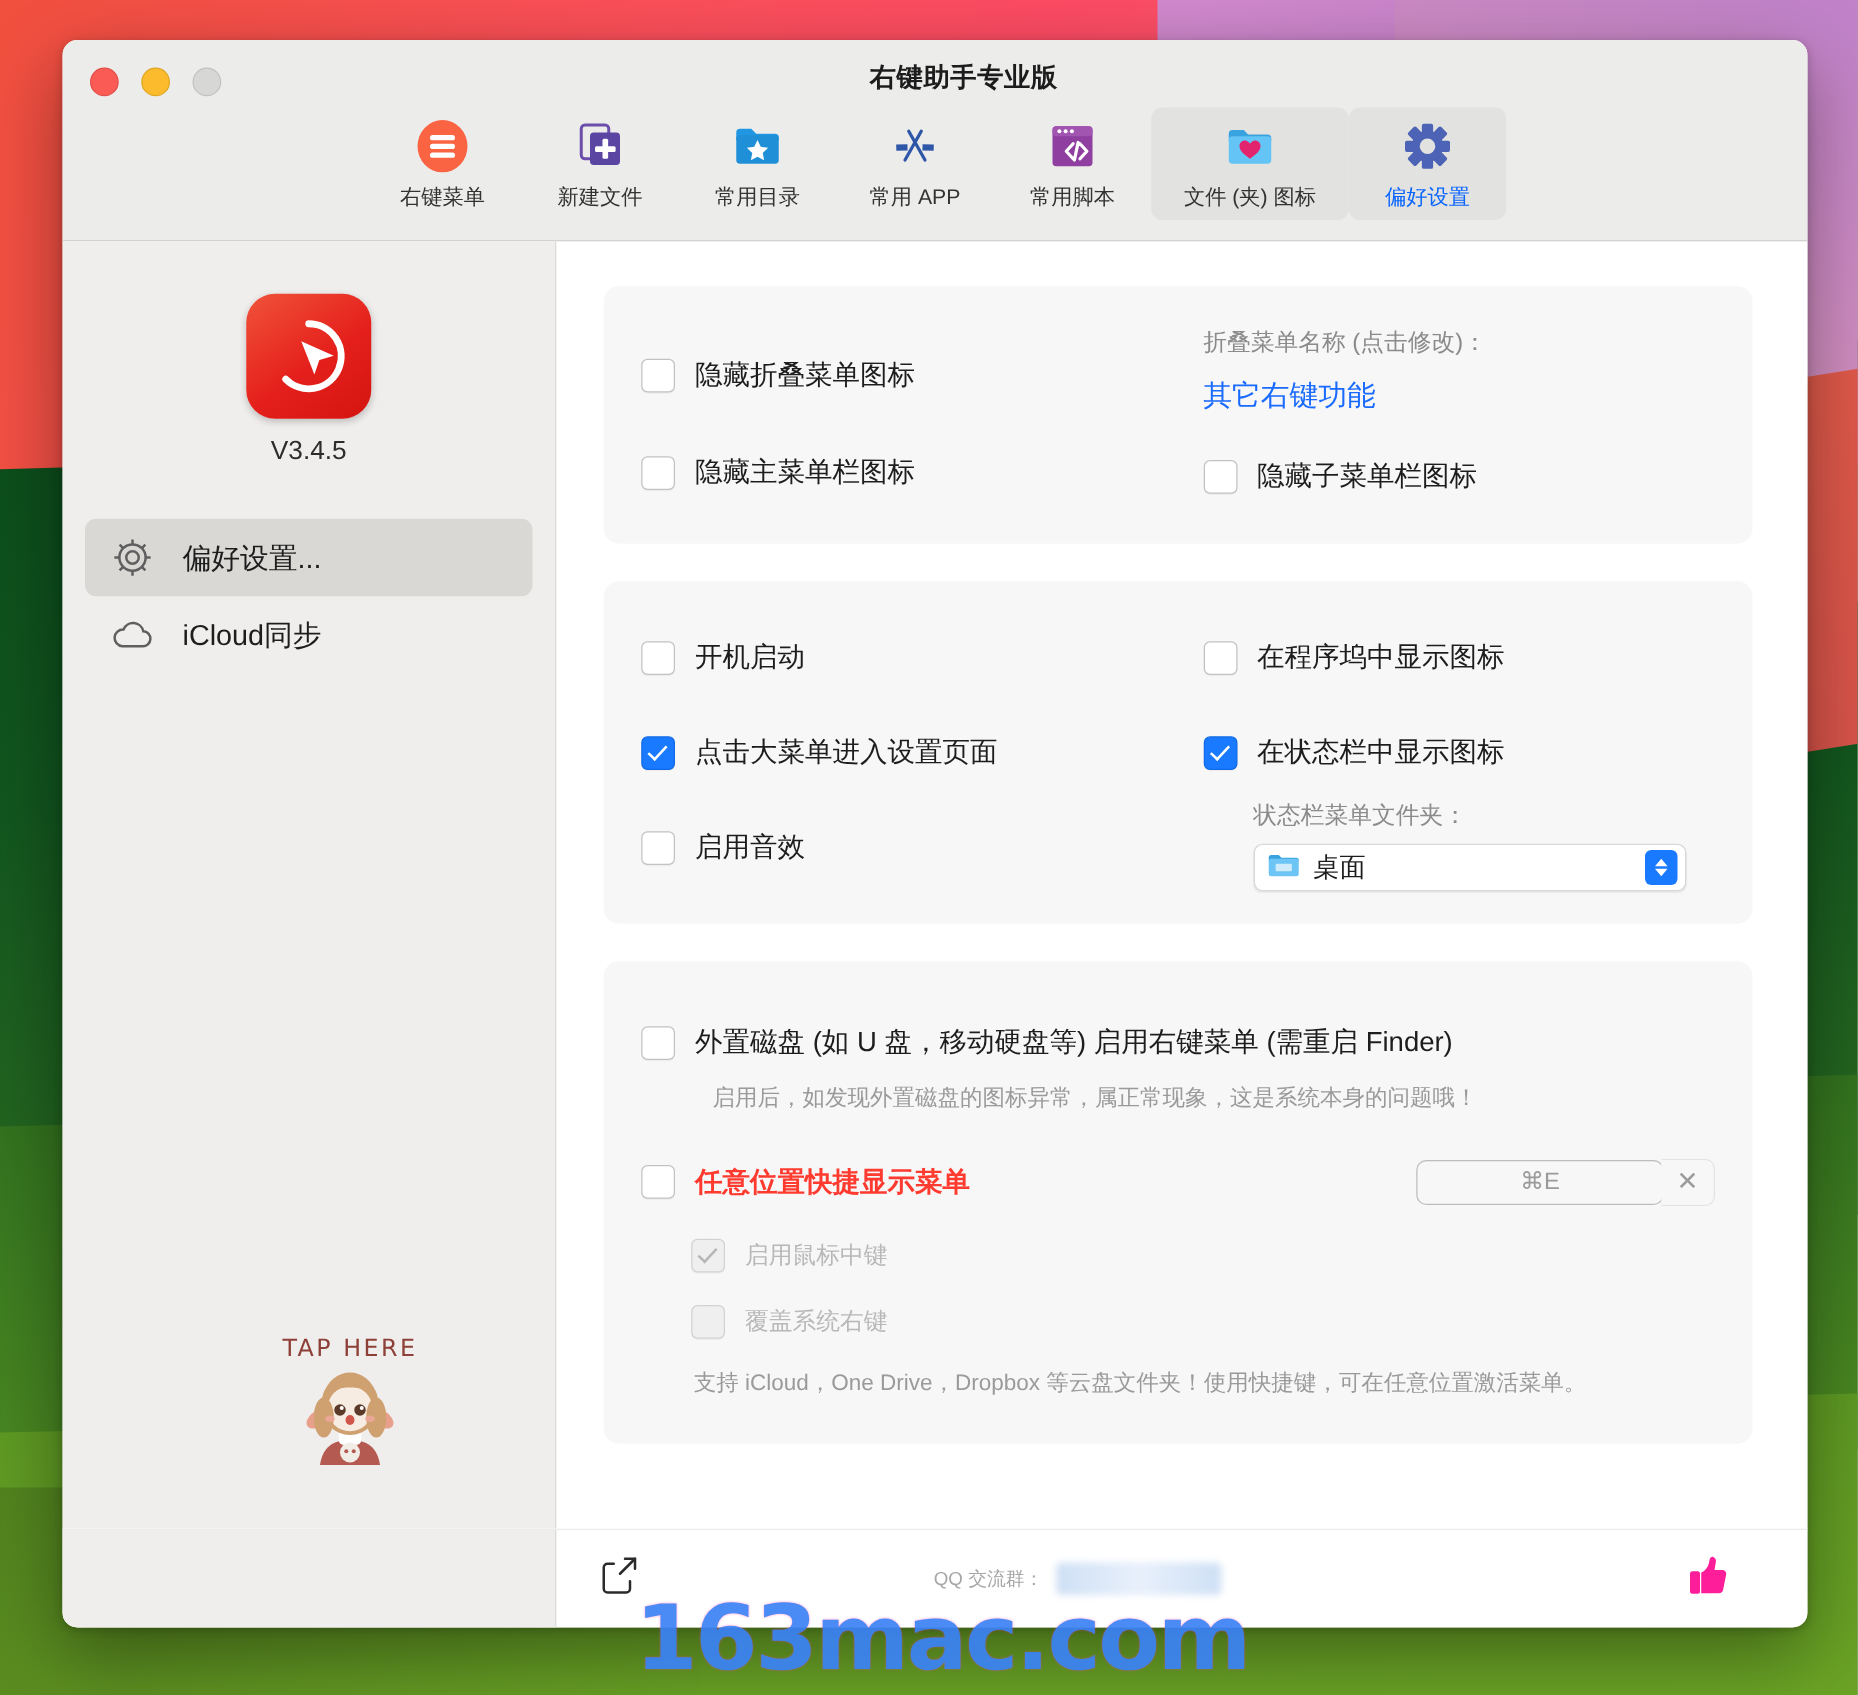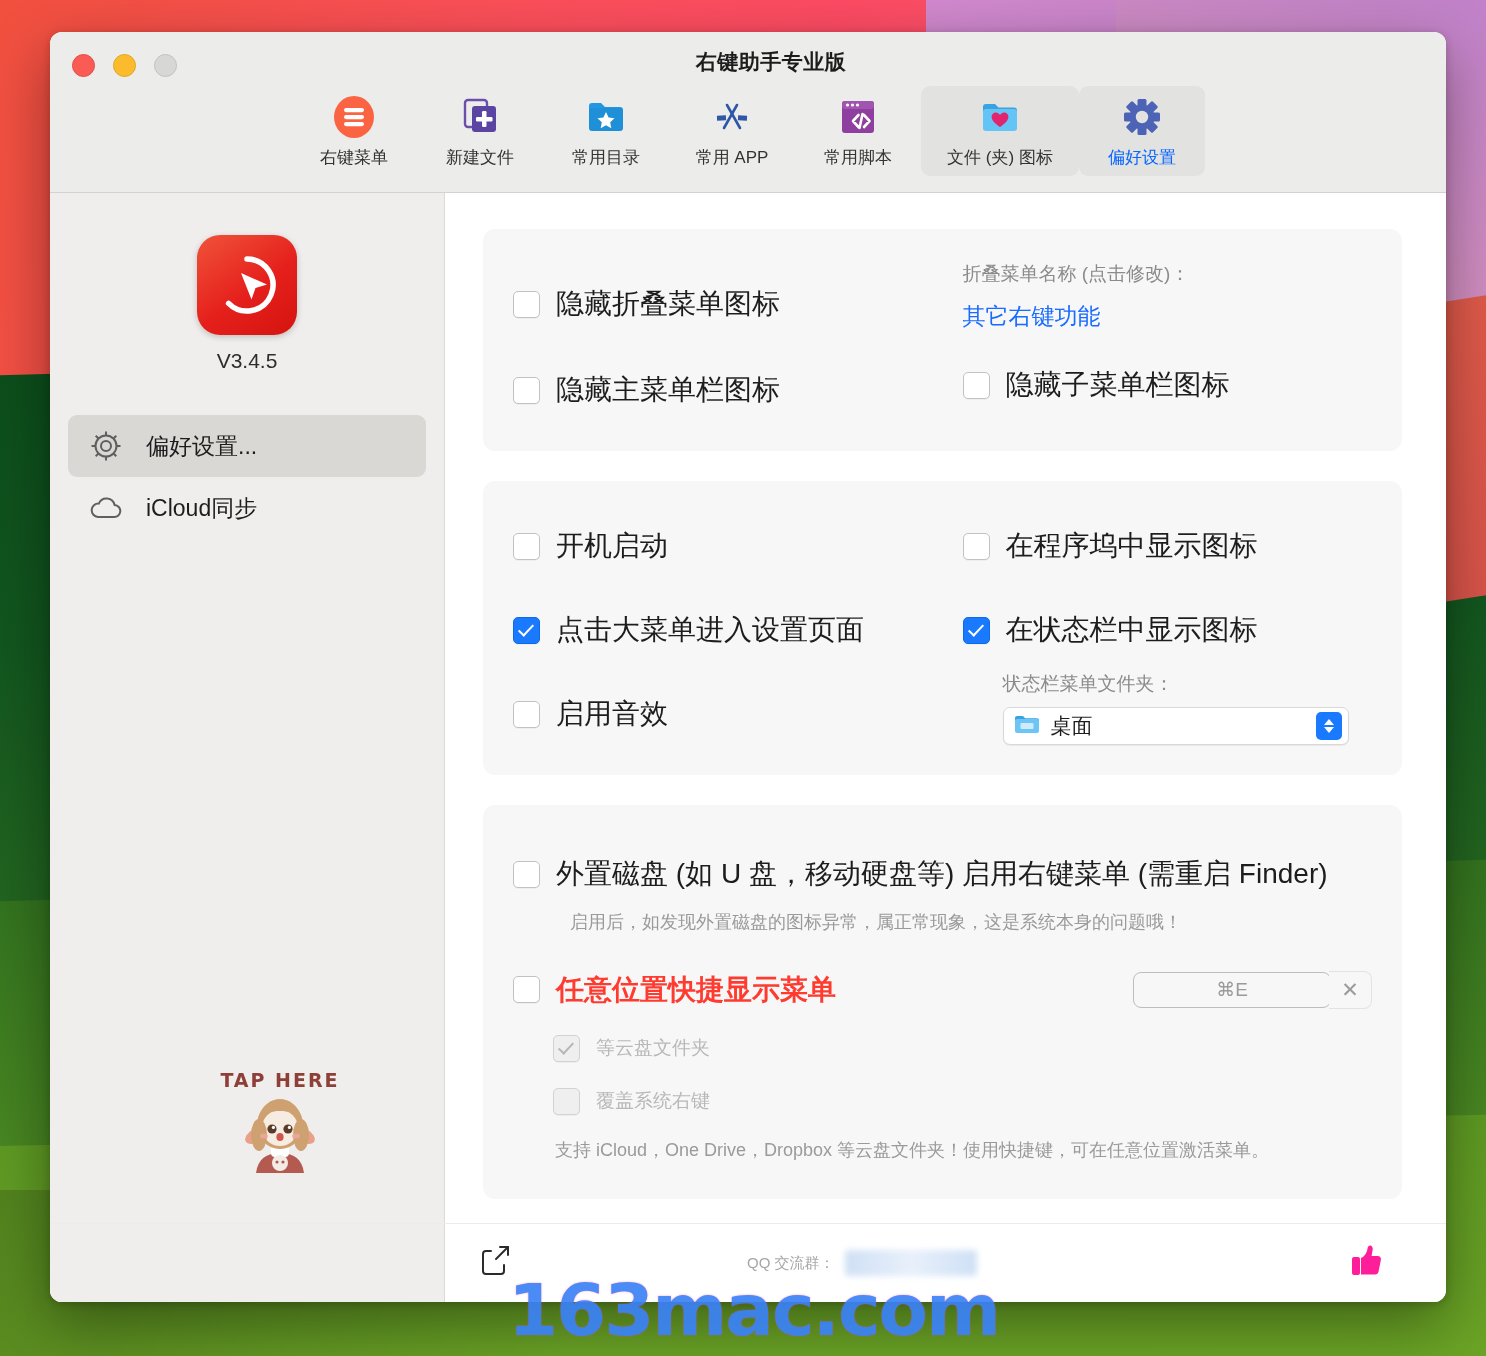--- a/index.html
+++ b/index.html
@@ -104,21 +104,21 @@
   .nav-item{
     display:flex;align-items:center;gap:20px;height:62px;padding:0 18px;border-radius:9px;
     cursor:default;
   }
   .nav-item.selected{background:#d9d8d5;}
   .nav-label{font-size:23px;color:#1d1d1d;}
   .nav-icon{width:40px;display:flex;align-items:center;justify-content:center;}
 
   #mascot{position:absolute;left:160px;bottom:42px;width:140px;text-align:center;}
   #taphere{
-    font-family:"DejaVu Sans",sans-serif;font-weight:bold;font-size:19px;color:#8e4038;
+    font-family:"DejaVu Sans",sans-serif;font-weight:normal;font-size:19px;color:#8e4038;
     letter-spacing:2px;
   }
 
   
   #content{flex:1 1 auto;background:#ffffff;padding:36px 44px 0 38px;overflow:hidden;}
   .panel{
     background:#f7f7f7;border-radius:12px;padding:26px 30px;margin-bottom:30px;
   }
   .grid2{display:flex;}
   .col{flex:1 1 50%;}
@@ -132,21 +132,21 @@
   .cb.checked::after{
     content:"";position:absolute;left:8px;top:3px;width:6px;height:13px;
     border:solid #fff;border-width:0 2.6px 2.6px 0;transform:rotate(43deg);
   }
   .cb.dim{background:#efefef;border-color:#d2d2d2;}
   .cb.dim.checked2::after{
     content:"";position:absolute;left:8px;top:3px;width:6px;height:13px;
     border:solid #b6b6b6;border-width:0 2.2px 2.2px 0;transform:rotate(43deg);
   }
   .cb.dim.checked2{background:#efefef;}
-  .lbl{font-size:28px;color:#1d1d1d;}
+  .lbl{font-size:22px;color:#1d1d1d;}
   .lbl.red{color:#ff3b30;font-weight:bold;}
   .lbl.muted{color:#b8b8b8;font-size:19px;}
 
   .cap{font-size:19px;color:#8b8b8b;}
   .link{font-size:23px;color:#1a6bff;cursor:default;}
   .hint{font-size:18px;color:#9a9a9a;line-height:1.55;}
 
   .selectbox{
     width:330px;height:36px;background:#fff;border:1px solid #d8d8d8;border-radius:7px;
     display:flex;align-items:center;padding:0 4px 0 10px;gap:11px;
@@ -465,21 +465,21 @@
             <div class="lbl red">任意位置快捷显示菜单</div>
           </div>
           <div class="shortcut-wrap">
             <div class="shortcut">⌘E</div>
             <div class="clearbtn">✕</div>
           </div>
         </div>
 
         <div class="row" style="margin:26px 0 0 40px">
           <div class="cb dim checked2"></div>
-          <div class="lbl muted">等云盘文件夹</div>
+          <div class="lbl muted">启用鼠标中键</div>
         </div>
 
         <div class="row" style="margin:26px 0 0 40px">
           <div class="cb dim"></div>
           <div class="lbl muted">覆盖系统右键</div>
         </div>
 
         <div class="hint" style="margin:22px 0 0 42px;width:810px">支持 iCloud，One Drive，Dropbox 等云盘文件夹！使用快捷键，可在任意位置激活菜单。</div>
       </div>
 

